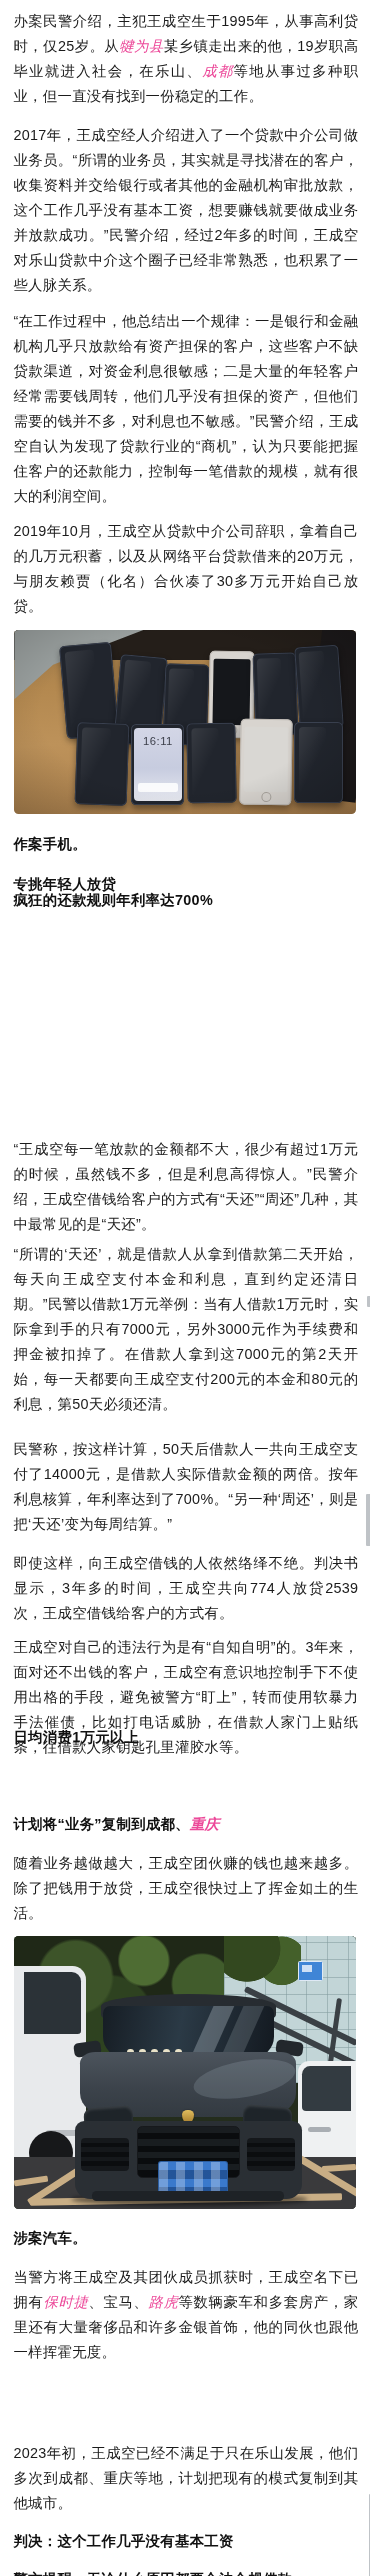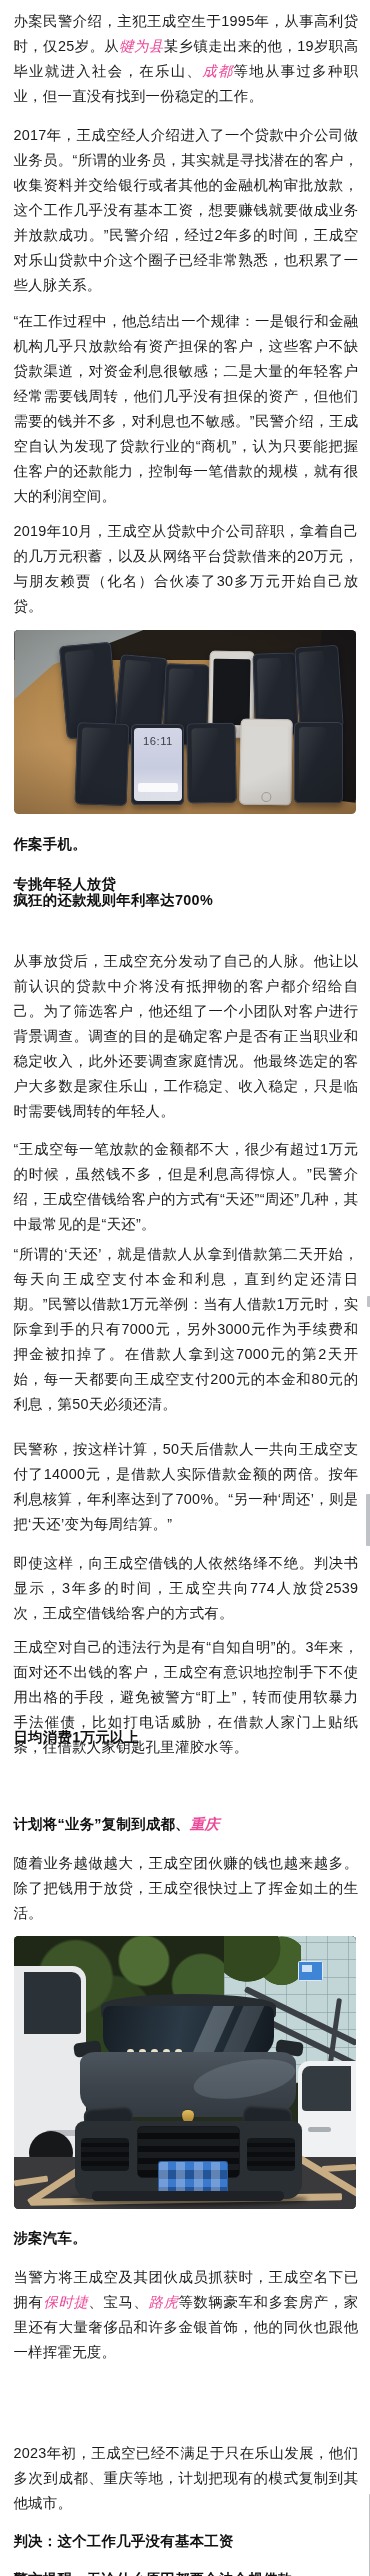--- a/index.html
+++ b/index.html
@@ -145,21 +145,20 @@
       </div>
 
     <div class="t-vignette"></div>
   </div>
 
   <p class="para bold" style="top:832px">作案手机。</p>
 
   <p class="para bold" style="top:872px">专挑年轻人放贷</p>
   <p class="para bold" style="top:888px">疯狂的还款规则年利率达700%</p>
 
-  <p class="para" style="top:949px">从事放贷后，王成空充分发动了自己的人脉。他让以前认识的贷款中介将没有抵押物的客户都介绍给自己。为了筛选客户，他还组了一个小团队对客户进行背景调查。调查的目的是确定客户是否有正当职业和稳定收入，此外还要调查家庭情况。他最终选定的客户大多数是家住乐山，工作稳定、收入稳定，只是临时需要钱周转的年轻人。</p>
   <p class="para" style="top:1137px">“王成空每一笔放款的金额都不大，很少有超过1万元的时候，虽然钱不多，但是利息高得惊人。”民警介绍，王成空借钱给客户的方式有“天还”“周还”几种，其中最常见的是“天还”。</p>
   <p class="para" style="top:1242px">“所谓的‘天还’，就是借款人从拿到借款第二天开始，每天向王成空支付本金和利息，直到约定还清日期。”民警以借款1万元举例：当有人借款1万元时，实际拿到手的只有7000元，另外3000元作为手续费和押金被扣掉了。在借款人拿到这7000元的第2天开始，每一天都要向王成空支付200元的本金和80元的利息，第50天必须还清。</p>
   <p class="para" style="top:1437px">民警称，按这样计算，50天后借款人一共向王成空支付了14000元，是借款人实际借款金额的两倍。按年利息核算，年利率达到了700%。“另一种‘周还’，则是把‘天还’变为每周结算。”</p>
   <p class="para" style="top:1551px">即使这样，向王成空借钱的人依然络绎不绝。判决书显示，3年多的时间，王成空共向774人放贷2539次，王成空借钱给客户的方式有。</p>
   <p class="para" style="top:1635px">王成空对自己的违法行为是有“自知自明”的。3年来，面对还不出钱的客户，王成空有意识地控制手下不使用出格的手段，避免被警方“盯上”，转而使用软暴力手法催债，比如打电话威胁，在借款人家门上贴纸条，往借款人家钥匙孔里灌胶水等。</p>
 
   <p class="para bold" style="top:1725px">日均消费1万元以上</p>
   <p class="para" style="top:1851px">随着业务越做越大，王成空团伙赚的钱也越来越多。除了把钱用于放贷，王成空很快过上了挥金如土的生活。</p>
 
   <p class="para bold" style="top:1812px"><span>计划将“业务”复制到成都、</span><span class="link">重庆</span></p>

